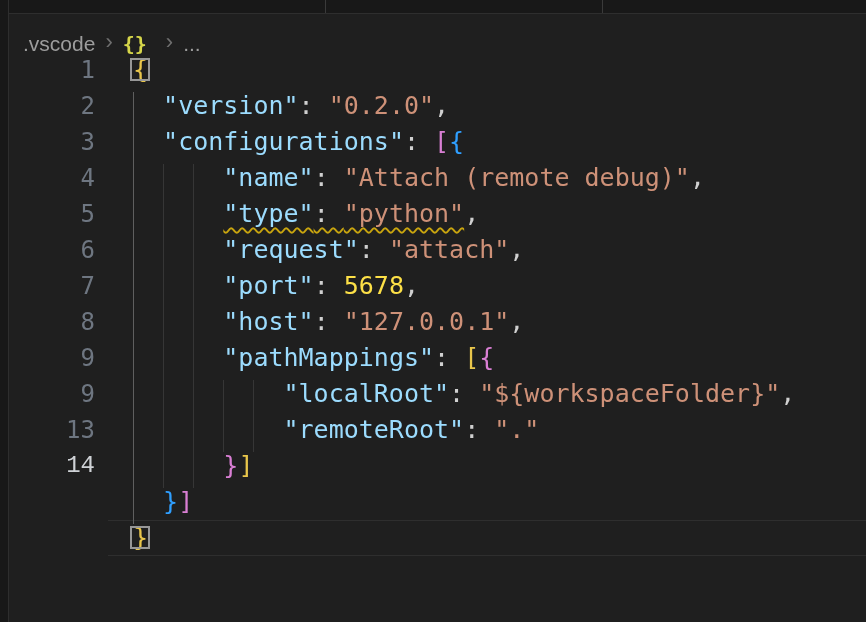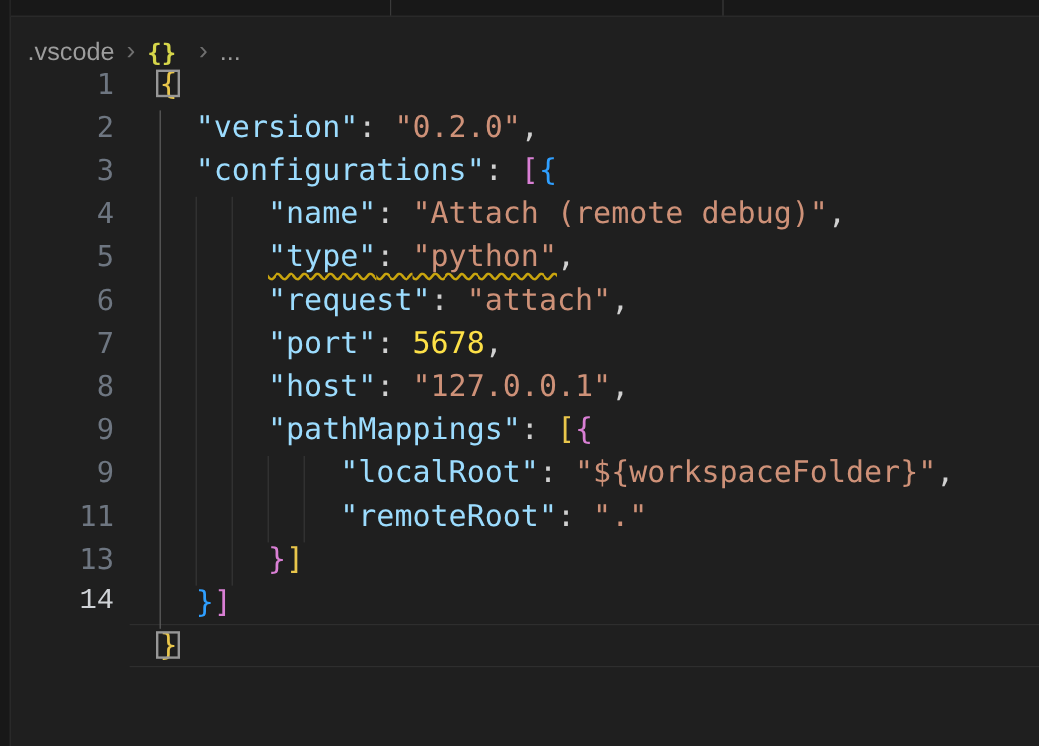--- a/index.html
+++ b/index.html
@@ -76,21 +76,20 @@
     <div class="ln">1</div>
     <div class="ln">2</div>
     <div class="ln">3</div>
     <div class="ln">4</div>
     <div class="ln">5</div>
     <div class="ln">6</div>
     <div class="ln">7</div>
     <div class="ln">8</div>
     <div class="ln">9</div>
     <div class="ln">9</div>
-    <div class="ln">11</div>
     <div class="ln">13</div>
     <div class="ln active">14</div>
   </div>
 <div class="code">
     <div class="code-line"><span class="b1 box">{</span></div>
     <div class="code-line"><span class="ws">  </span><span class="key">"version"</span><span class="punc">: </span><span class="str">"0.2.0"</span><span class="punc">,</span></div>
     <div class="code-line"><span class="ws">  </span><span class="key">"configurations"</span><span class="punc">: </span><span class="b2">[</span><span class="b3">{</span></div>
     <div class="code-line"><span class="ws">      </span><span class="key">"name"</span><span class="punc">: </span><span class="str">"Attach (remote debug)"</span><span class="punc">,</span></div>
     <div class="code-line"><span class="ws">      </span><span class="key sq">"type"</span><span class="punc sq">: </span><span class="str sq">"python"</span><span class="punc">,</span></div>
     <div class="code-line"><span class="ws">      </span><span class="key">"request"</span><span class="punc">: </span><span class="str">"attach"</span><span class="punc">,</span></div>

